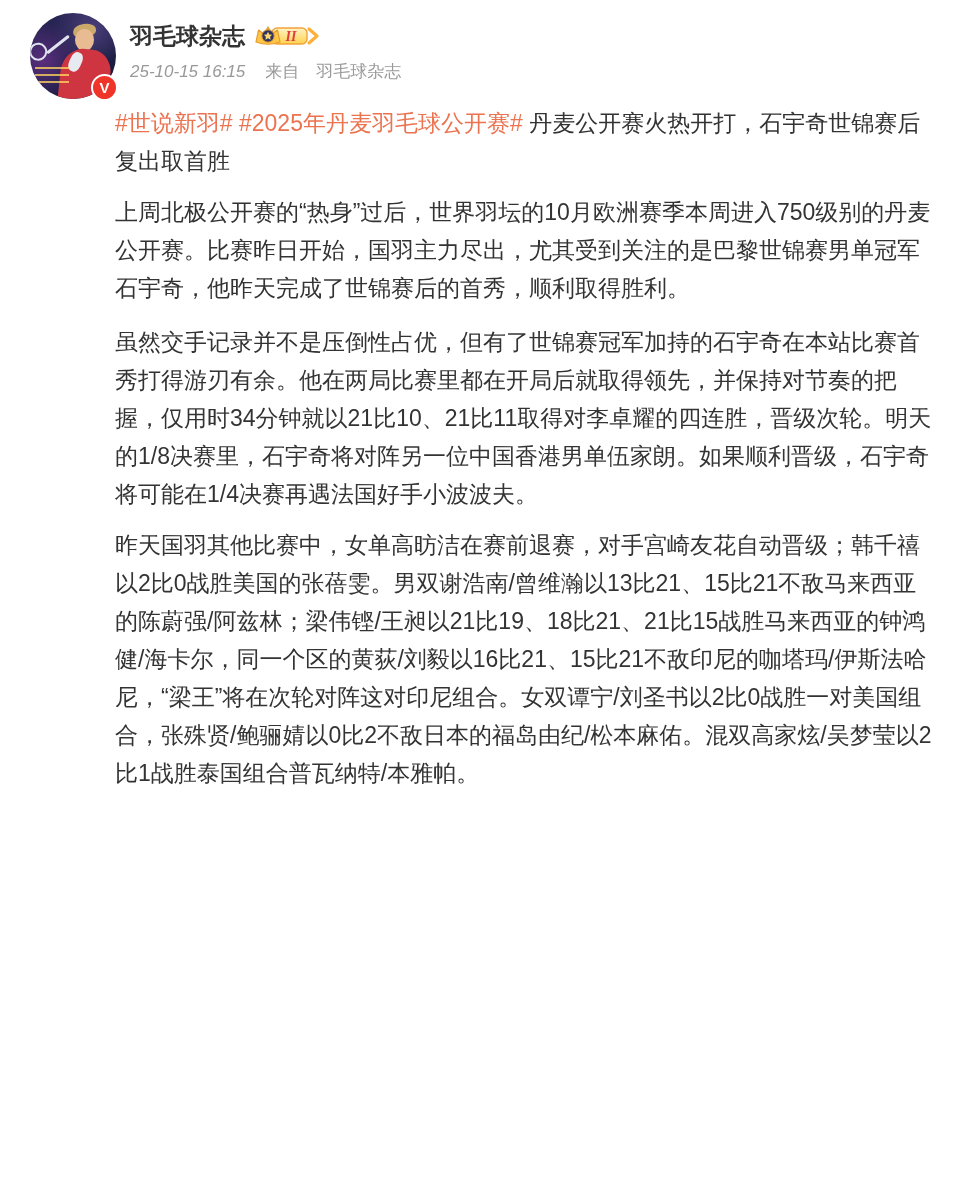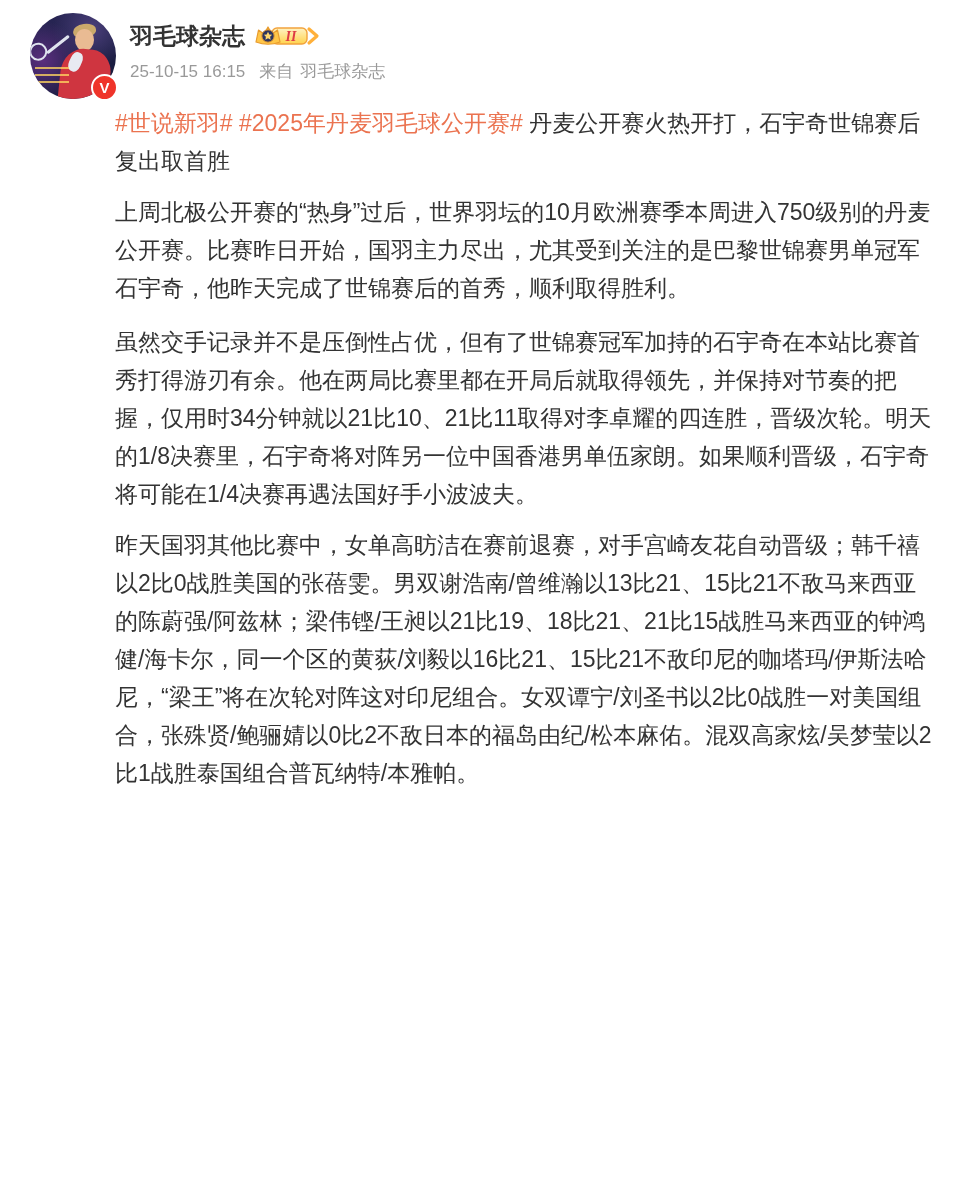--- a/index.html
+++ b/index.html
@@ -29,22 +29,22 @@
     background:repeating-linear-gradient(0deg, rgba(255,214,96,.9) 0 2px, rgba(255,214,96,0) 2px 7px); }
   .v-badge { position:absolute; right:-2px; bottom:-2px; width:27px; height:27px; border-radius:50%;
     background:var(--verified_red,#ef342a); border:2.5px solid #fff; box-sizing:border-box;
     color:#fff; font-weight:bold; font-size:15px; display:flex; align-items:center; justify-content:center; }
 
   .header-info { position:absolute; left:130px; top:21px; }
   .username-row { display:flex; align-items:center; gap:9px; height:30px; }
   .username { font-size:23px; font-weight:bold; color:var(--text,#333); cursor:pointer; }
   .vip-badge { display:inline-flex; cursor:pointer; }
   .meta-row { margin-top:9px; font-size:17px; color:var(--meta,#999); display:flex; align-items:center; }
-  .meta-row .ts { margin-right:14px; }
-  .meta-row .from { margin-right:7px;text-align:center; }
+  .meta-row .ts { margin-right:20px;font-style:italic; }
+  .meta-row .from { margin-right:17px;text-align:center; }
   .source-link { cursor:pointer; }
 
   
   .content { position:absolute; left:115px; top:104px; width:823px;
     font-size:23px; line-height:38px; color:var(--text,#333); }
   .para { margin:0; }
   .para + .para { margin-top:13px; }
   .para.no-gap { margin-top:16px; }
   .hashtag { color:var(--hashtag,#eb7350); text-decoration:none; cursor:pointer; }
 </style>

